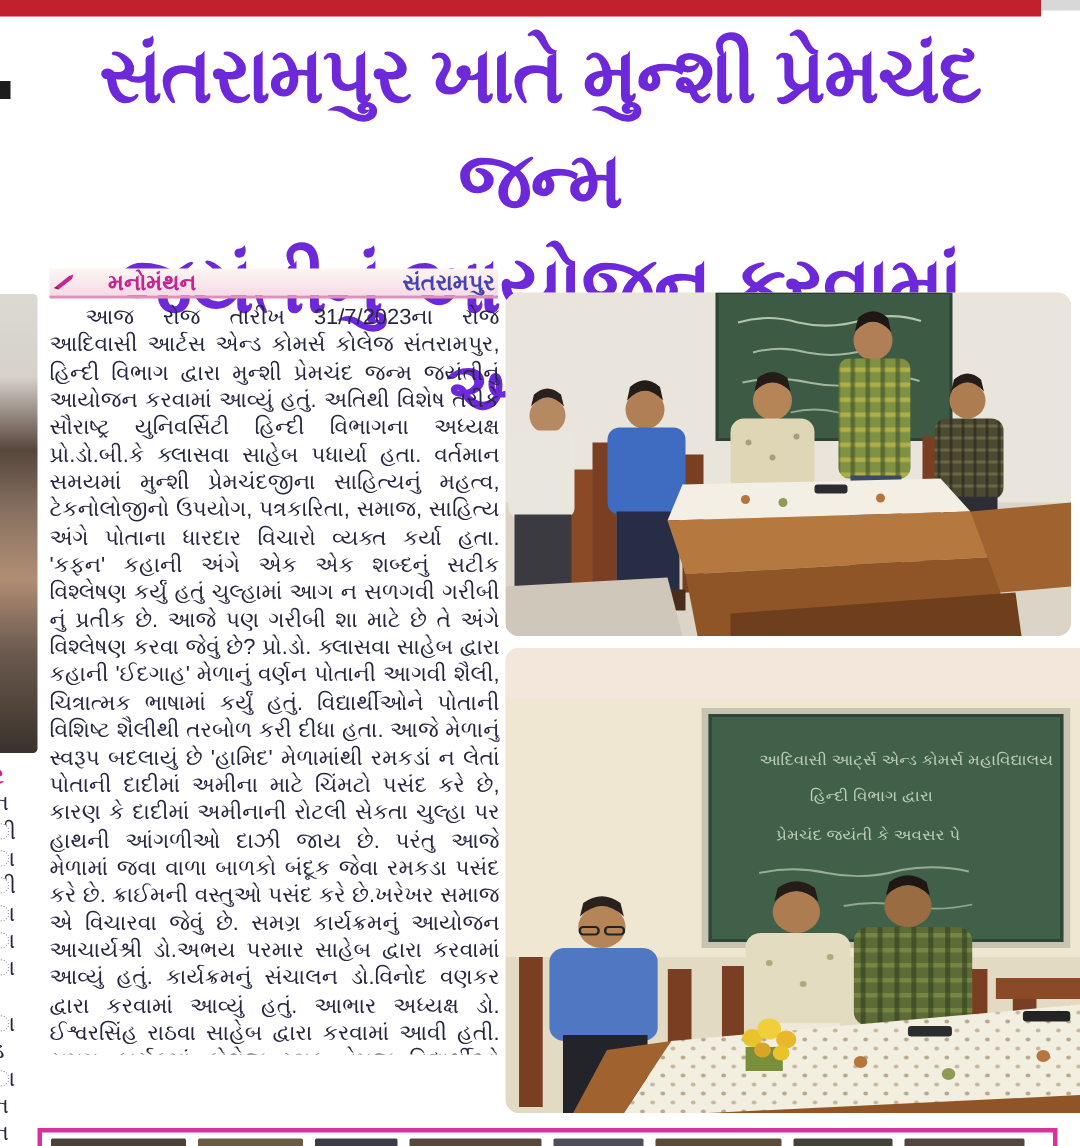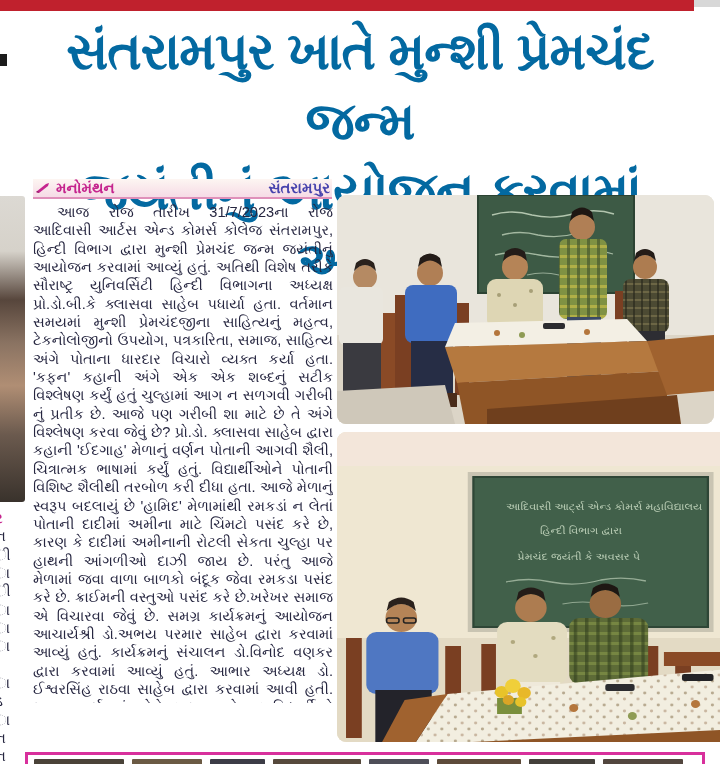--- a/index.html
+++ b/index.html
@@ -9,32 +9,32 @@
     font-family:"Liberation Sans","DejaVu Sans",sans-serif;
   }
   .page{position:absolute;inset:0;}
   
   .top-bar{position:absolute;left:0;top:0;width:694px;height:11px;background:#c0212d;}
   .top-bar-stub{position:absolute;left:694px;top:0;width:26px;height:7px;background:#d8d8d8;}
   .left-tick{position:absolute;left:0;top:54px;width:7px;height:12px;background:#1c1c1c;}
   
   .headline{
     position:absolute;left:12px;top:16px;width:696px;margin:0;
-    text-align:center;color:#0369a1;font-weight:800;
+    text-align:center;color:#6d28d9;font-weight:800;
     font-size:52px;line-height:70px;letter-spacing:-1px;
   }
   
   .kicker{
     position:absolute;left:33px;top:179px;width:299px;height:20px;
     background:linear-gradient(#fdf6f2,#f6dbe6);
     border-bottom:2px solid #df90ba;
     display:flex;justify-content:space-between;align-items:center;
     box-sizing:border-box;padding:0 2px;
   }
-  .kicker-left{display:flex;align-items:center;gap:5px;}
+  .kicker-left{display:flex;align-items:center;gap:21px;}
   .kicker-label{color:#c5258e;font-weight:bold;font-size:15px;}
   .kicker-right{color:#4743ad;font-weight:bold;font-size:15px;}
   
   .article-body{
     position:absolute;left:33px;top:203px;width:300px;height:500px;
     color:#262640;font-size:14.6px;line-height:18.35px;
     text-align:justify;text-indent:24px;font-weight:500;
     overflow:hidden;
   }
   

